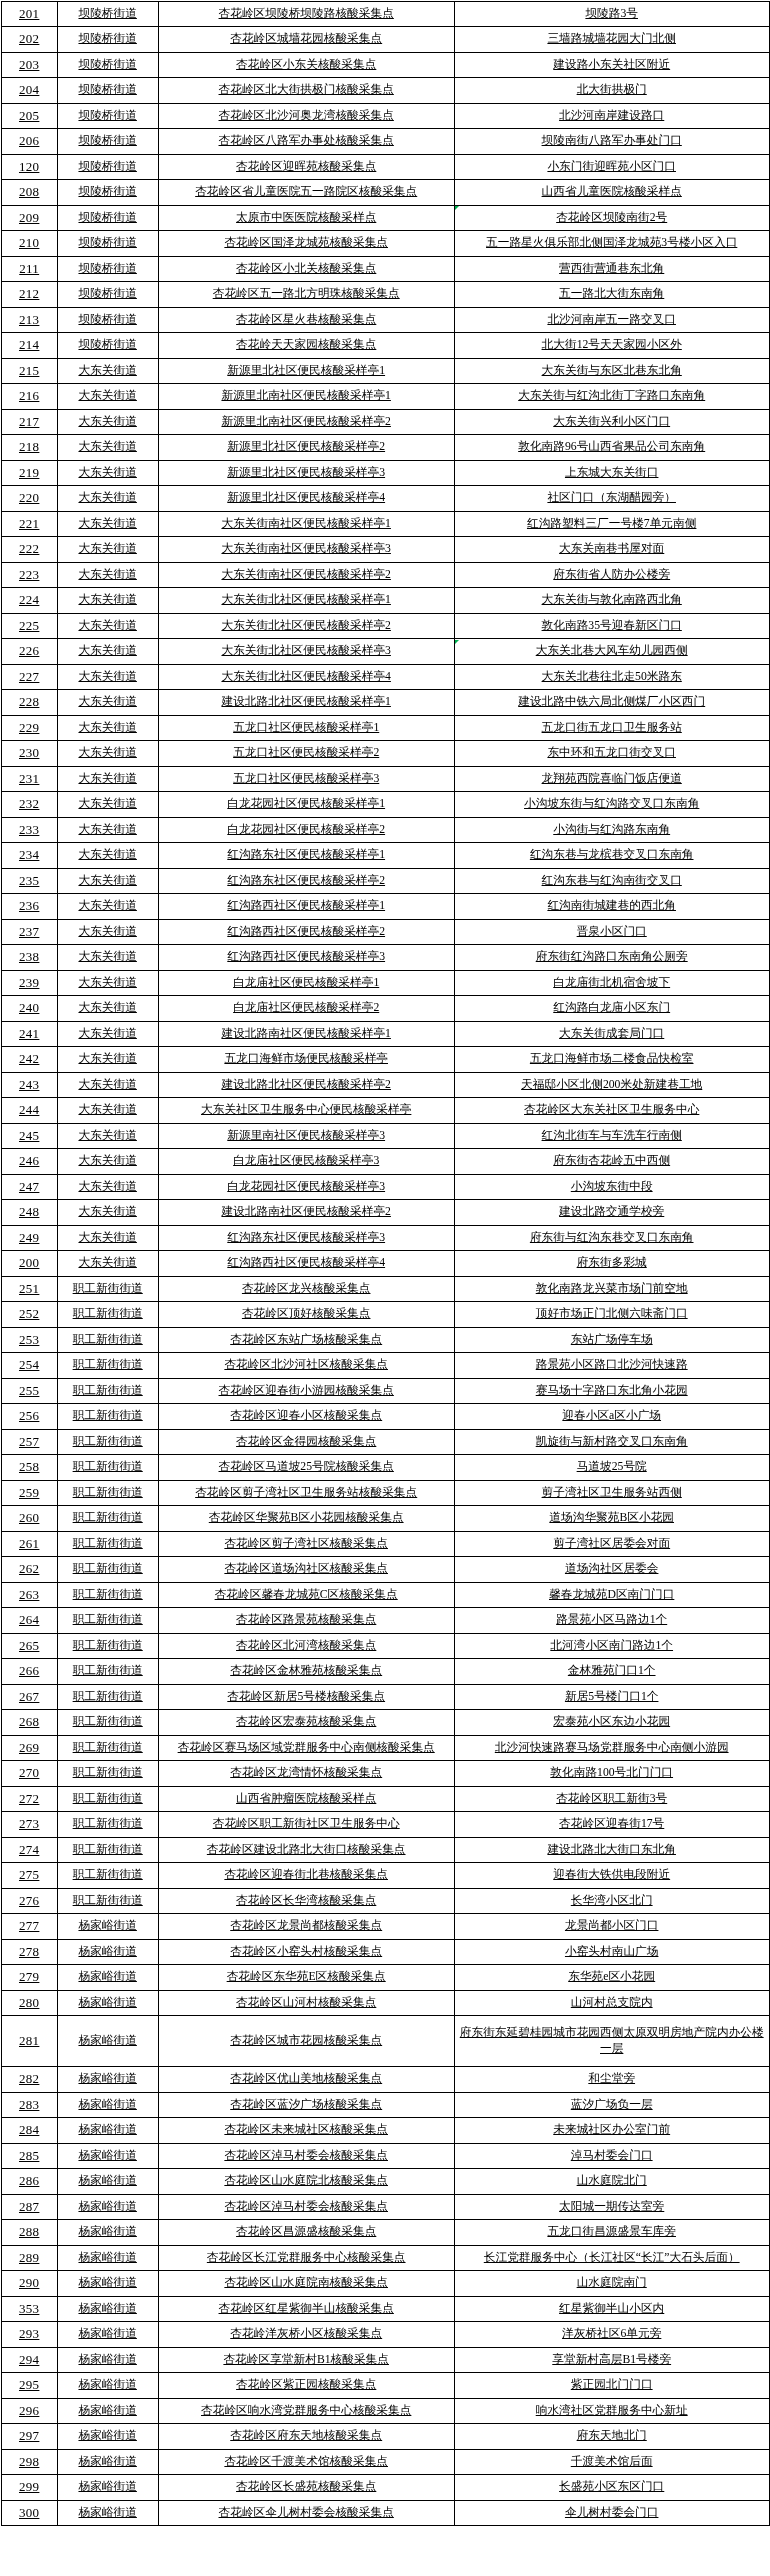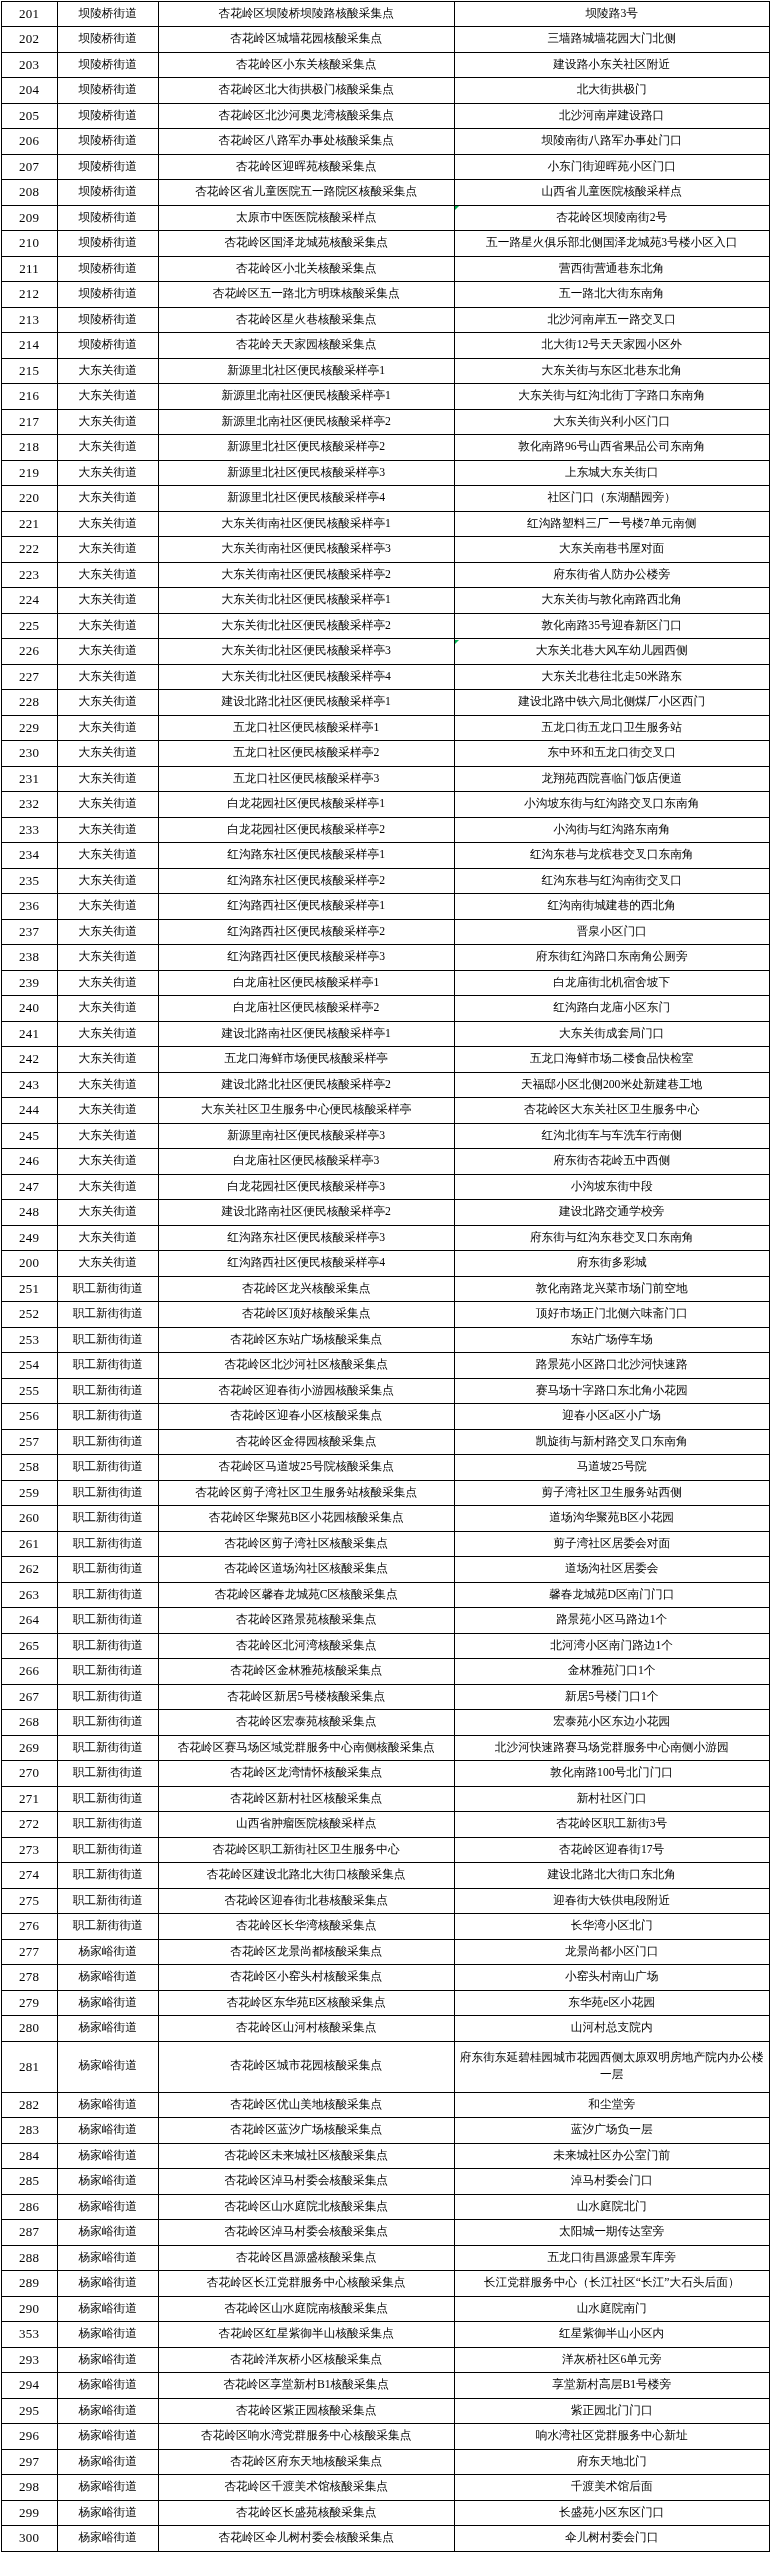--- a/index.html
+++ b/index.html
@@ -14,20 +14,21 @@
     background:var(--bg-color);
     position:relative;
     font-family:"Liberation Serif","DejaVu Serif",serif;
   }
   table.grid{
     border-collapse:collapse;
     table-layout:fixed;
     position:absolute;
     left:0.7px;top:0.7px;
     width:768px;
+    text-decoration:underline;
   }
   table.grid td{
     border:0.7px solid var(--border-color);
     text-align:center;
     vertical-align:middle;
     padding:0 1.4px;
     color:var(--text-color);
     overflow:hidden;
   }
   col.c-no{width:56px;}
@@ -88,21 +89,21 @@
         <td class="zh nowrap"><span>杏花岭区北沙河奥龙湾核酸采集点</span></td>
         <td class="zh addr"><span>北沙河南岸建设路口</span></td>
       </tr>
       <tr class="single">
         <td class="no nowrap"><span>206</span></td>
         <td class="zh nowrap"><span>坝陵桥街道</span></td>
         <td class="zh nowrap"><span>杏花岭区八路军办事处核酸采集点</span></td>
         <td class="zh addr"><span>坝陵南街八路军办事处门口</span></td>
       </tr>
       <tr class="single">
-        <td class="no nowrap"><span>207</span></td>
+        <td class="no nowrap"><span>120</span></td>
         <td class="zh nowrap"><span>坝陵桥街道</span></td>
         <td class="zh nowrap"><span>杏花岭区迎晖苑核酸采集点</span></td>
         <td class="zh addr"><span>小东门街迎晖苑小区门口</span></td>
       </tr>
       <tr class="single">
         <td class="no nowrap"><span>208</span></td>
         <td class="zh nowrap"><span>坝陵桥街道</span></td>
         <td class="zh nowrap"><span>杏花岭区省儿童医院五一路院区核酸采集点</span></td>
         <td class="zh addr"><span>山西省儿童医院核酸采样点</span></td>
       </tr>
@@ -470,26 +471,20 @@
         <td class="no nowrap"><span>269</span></td>
         <td class="zh nowrap"><span>职工新街街道</span></td>
         <td class="zh nowrap"><span>杏花岭区赛马场区域党群服务中心南侧核酸采集点</span></td>
         <td class="zh addr"><span>北沙河快速路赛马场党群服务中心南侧小游园</span></td>
       </tr>
       <tr class="single">
         <td class="no nowrap"><span>270</span></td>
         <td class="zh nowrap"><span>职工新街街道</span></td>
         <td class="zh nowrap"><span>杏花岭区龙湾情怀核酸采集点</span></td>
         <td class="zh addr"><span>敦化南路100号北门门口</span></td>
-      </tr>
-      <tr class="single">
-        <td class="no nowrap"><span>271</span></td>
-        <td class="zh nowrap"><span>职工新街街道</span></td>
-        <td class="zh nowrap"><span>杏花岭区新村社区核酸采集点</span></td>
-        <td class="zh addr"><span>新村社区门口</span></td>
       </tr>
       <tr class="single">
         <td class="no nowrap"><span>272</span></td>
         <td class="zh nowrap"><span>职工新街街道</span></td>
         <td class="zh nowrap"><span>山西省肿瘤医院核酸采样点</span></td>
         <td class="zh addr"><span>杏花岭区职工新街3号</span></td>
       </tr>
       <tr class="single">
         <td class="no nowrap"><span>273</span></td>
         <td class="zh nowrap"><span>职工新街街道</span></td>

